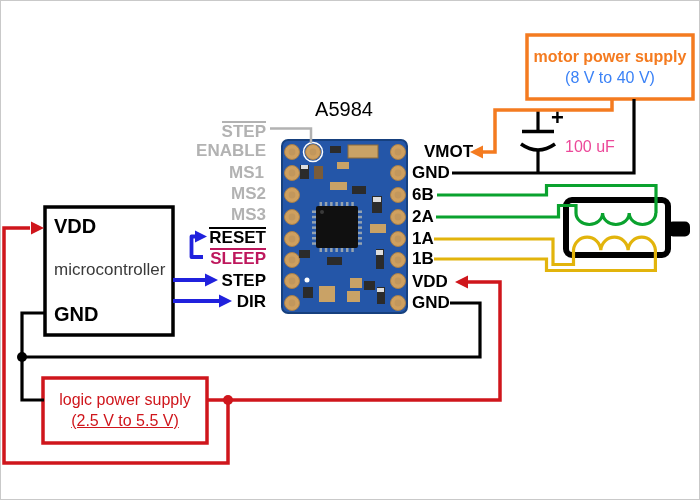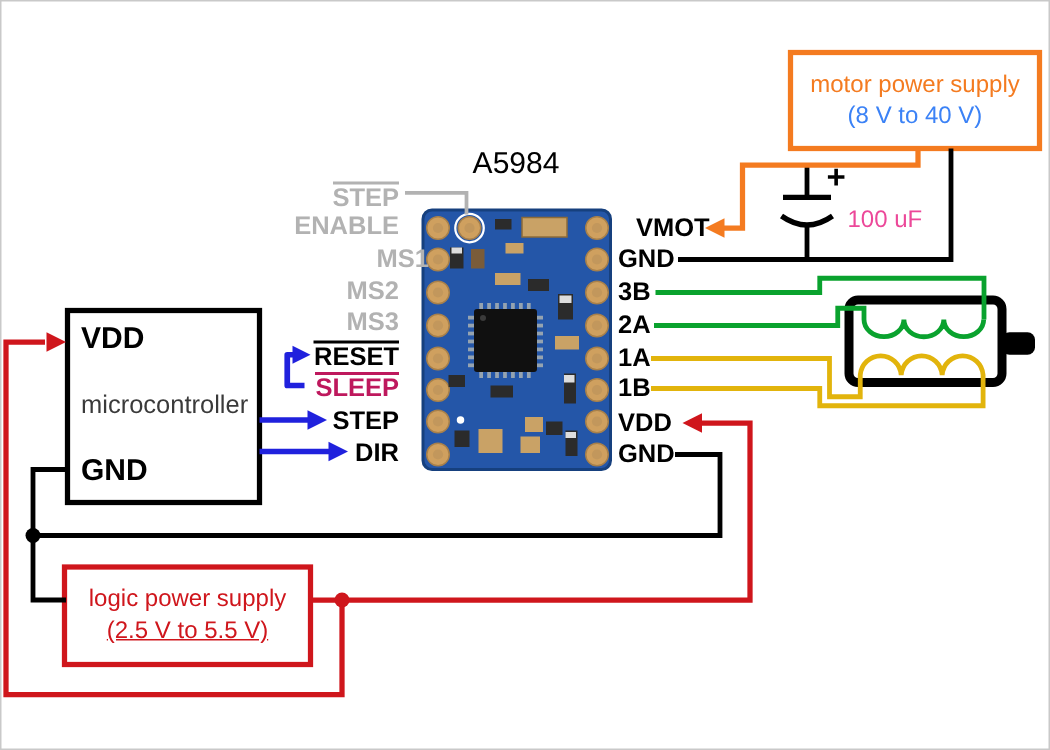--- a/index.html
+++ b/index.html
@@ -176,43 +176,43 @@
   </g>
   <polygon points="218,280 205,273.5 205,286.5" fill="#2021dd"></polygon>
   <polygon points="232,301 219,294.5 219,307.5" fill="#2021dd"></polygon>
   <polygon points="207,236.5 195,230.5 195,242.5" fill="#2021dd"></polygon>
 </svg>
 
 <div class="title" style="left:308px;top:98px;width:72px">A5984</div>
 
 <div class="pin" style="right:434px;top:120px"><span class="ov" style="color:#b2b2b2">STEP</span></div>
 <div class="pin" style="right:434px;top:141px"><span style="color:#b2b2b2">ENABLE</span></div>
-<div class="pin" style="right:414px;top:163px"><span style="color:#b2b2b2">MS1</span></div>
+<div class="pin" style="right:436px;top:163px"><span style="color:#b2b2b2">MS1</span></div>
 <div class="pin" style="right:434px;top:184px"><span style="color:#b2b2b2">MS2</span></div>
 <div class="pin" style="right:434px;top:205px"><span style="color:#b2b2b2">MS3</span></div>
 <div class="pin" style="right:434px;top:226px"><span class="ov" style="color: rgb(0, 0, 0);">RESET</span></div>
 <div class="pin" style="right:434px;top:247px"><span class="ov" style="color:#be185d">SLEEP</span></div>
 <div class="pin" style="right:434px;top:271px"><span style="color: rgb(0, 0, 0);">STEP</span></div>
 <div class="pin" style="right:434px;top:292px"><span style="color: rgb(0, 0, 0);">DIR</span></div>
 
 <div class="pin" style="left:424px;top:142px"><span>VMOT</span></div>
 <div class="pin" style="left:412px;top:163px"><span>GND</span></div>
-<div class="pin" style="left:412px;top:185px"><span>3B</span></div>
+<div class="pin" style="left:412px;top:185px"><span>6B</span></div>
 <div class="pin" style="left:412px;top:207px"><span>2A</span></div>
 <div class="pin" style="left:412px;top:229px"><span>1A</span></div>
 <div class="pin" style="left:412px;top:249px"><span>1B</span></div>
 <div class="pin" style="left:412px;top:272px"><span>VDD</span></div>
 <div class="pin" style="left:412px;top:293px"><span>GND</span></div>
 
 <div class="big" style="left:54px;top:214px">VDD</div>
 <div class="mcu-name" style="left:54px;top:260px">microcontroller</div>
 <div class="big" style="left:54px;top:302px">GND</div>
 
 <div class="boxtext" style="left:531px;top:46px;width:158px;color:#f47b20">
-  <div style="color: rgb(244, 123, 32);">motor power supply</div>
+  <div style="color: rgb(244, 123, 32); font-weight: bold;">motor power supply</div>
   <div style="color: #3b82f6;">(8 V to 40 V)</div>
 </div>
 <div class="boxtext" style="left:47px;top:389px;width:156px;color:#cf161c">
   <div style="color: rgb(207, 22, 28);">logic power supply</div>
   <div style="color: rgb(207, 22, 28); text-decoration: underline;">(2.5 V to 5.5 V)</div>
 </div>
 
 <div class="cap-plus" style="left:551px;top:106px">+</div>
 <div class="cap-val" style="left:565px;top:137px">100 uF</div>
 

